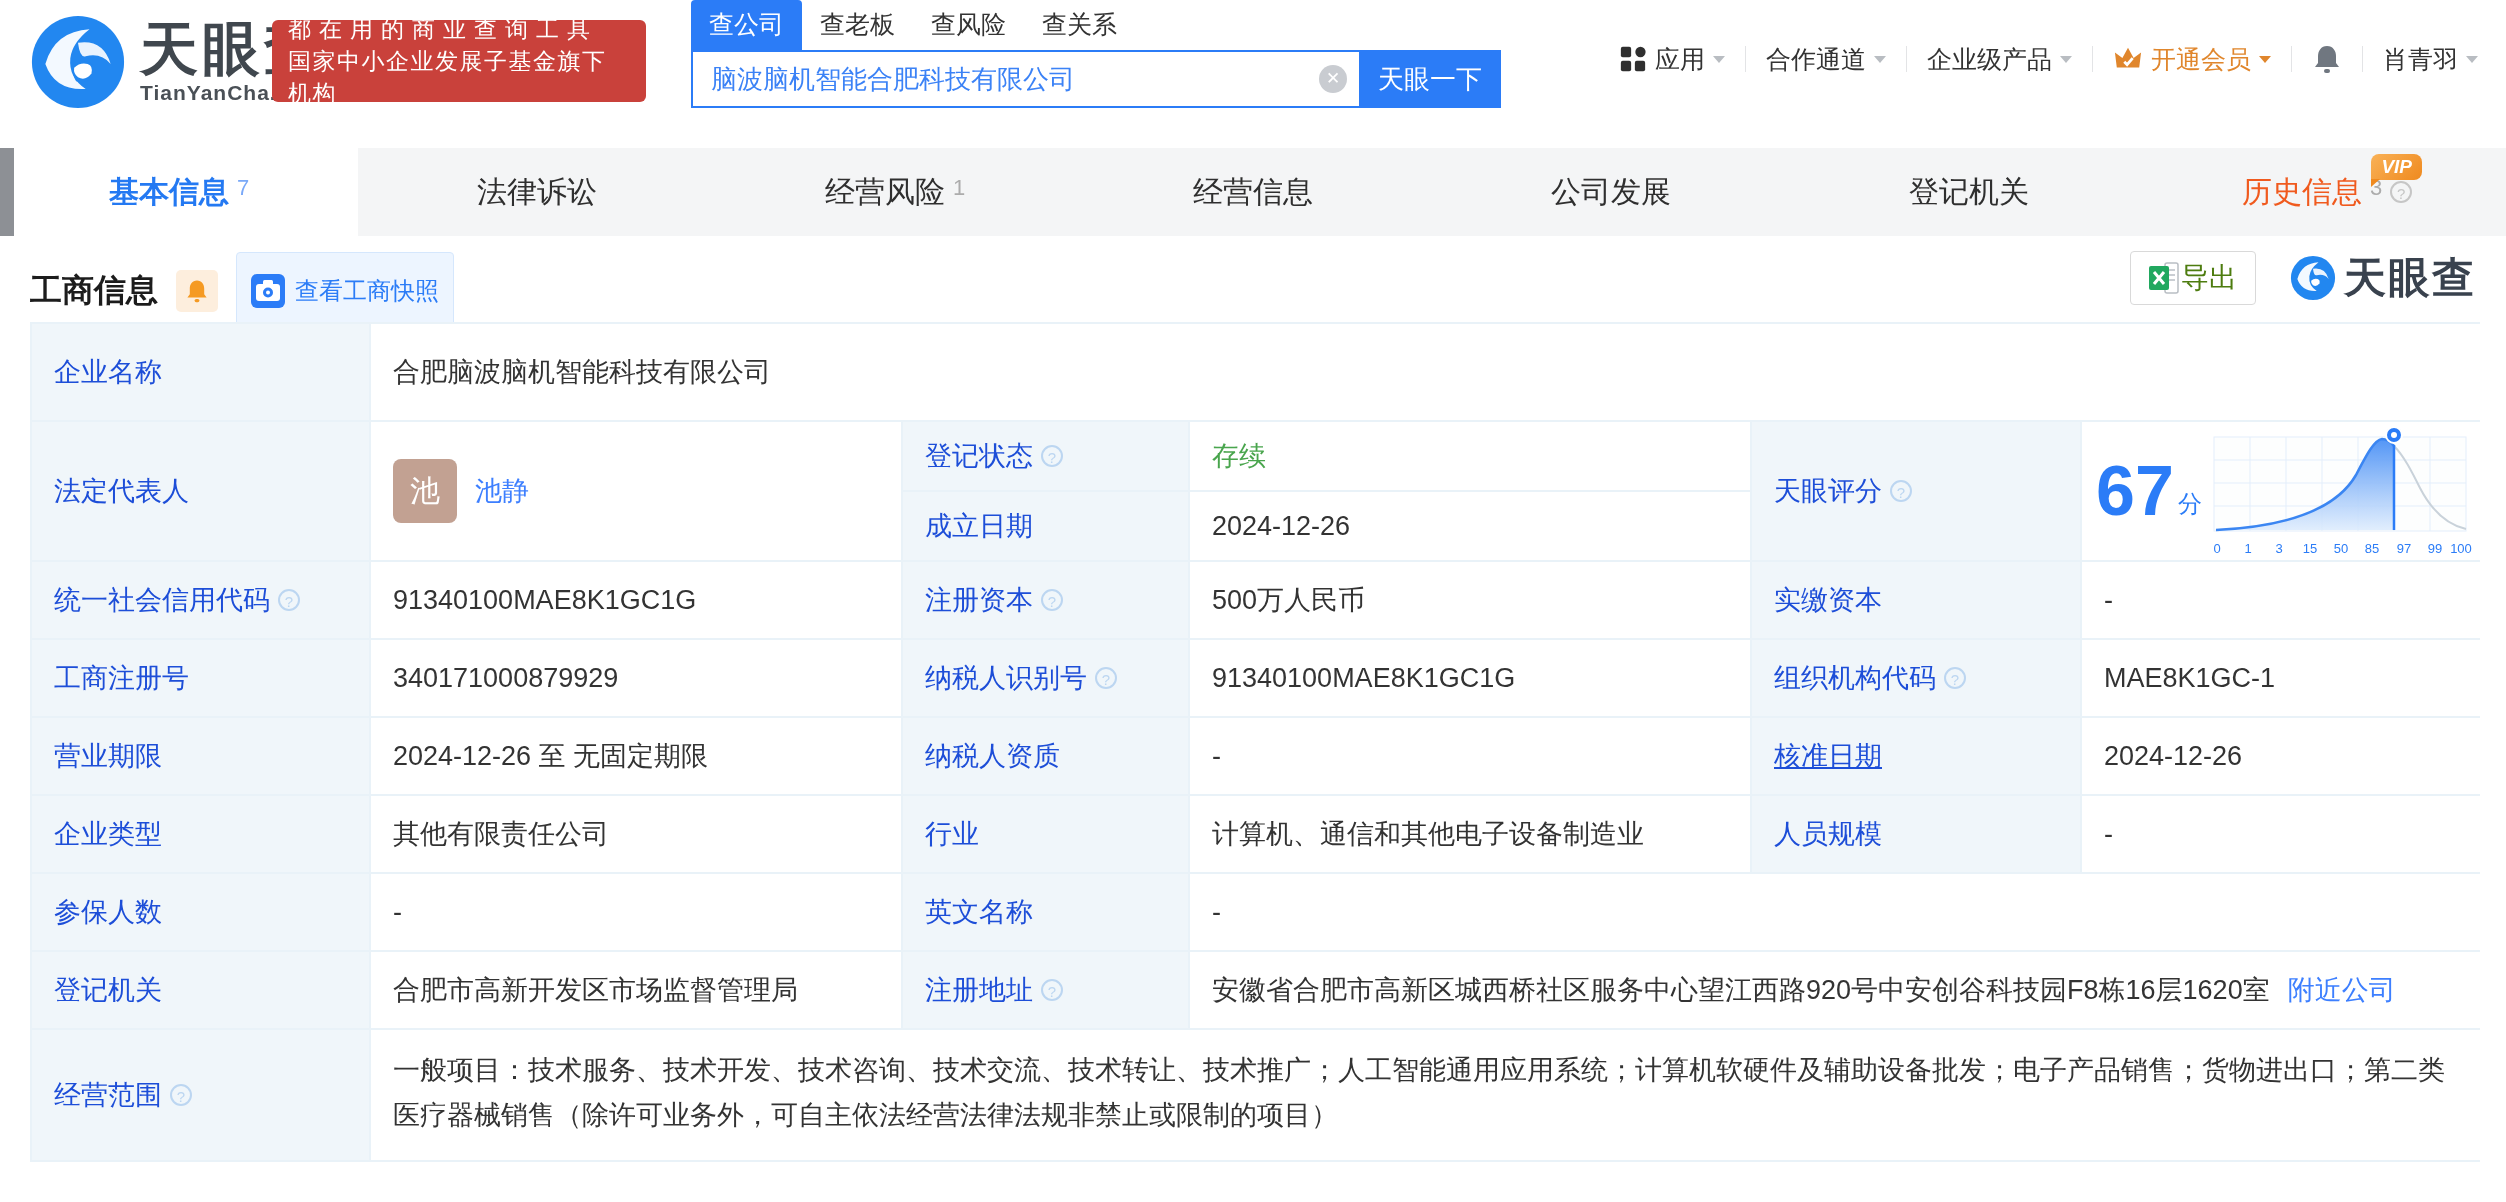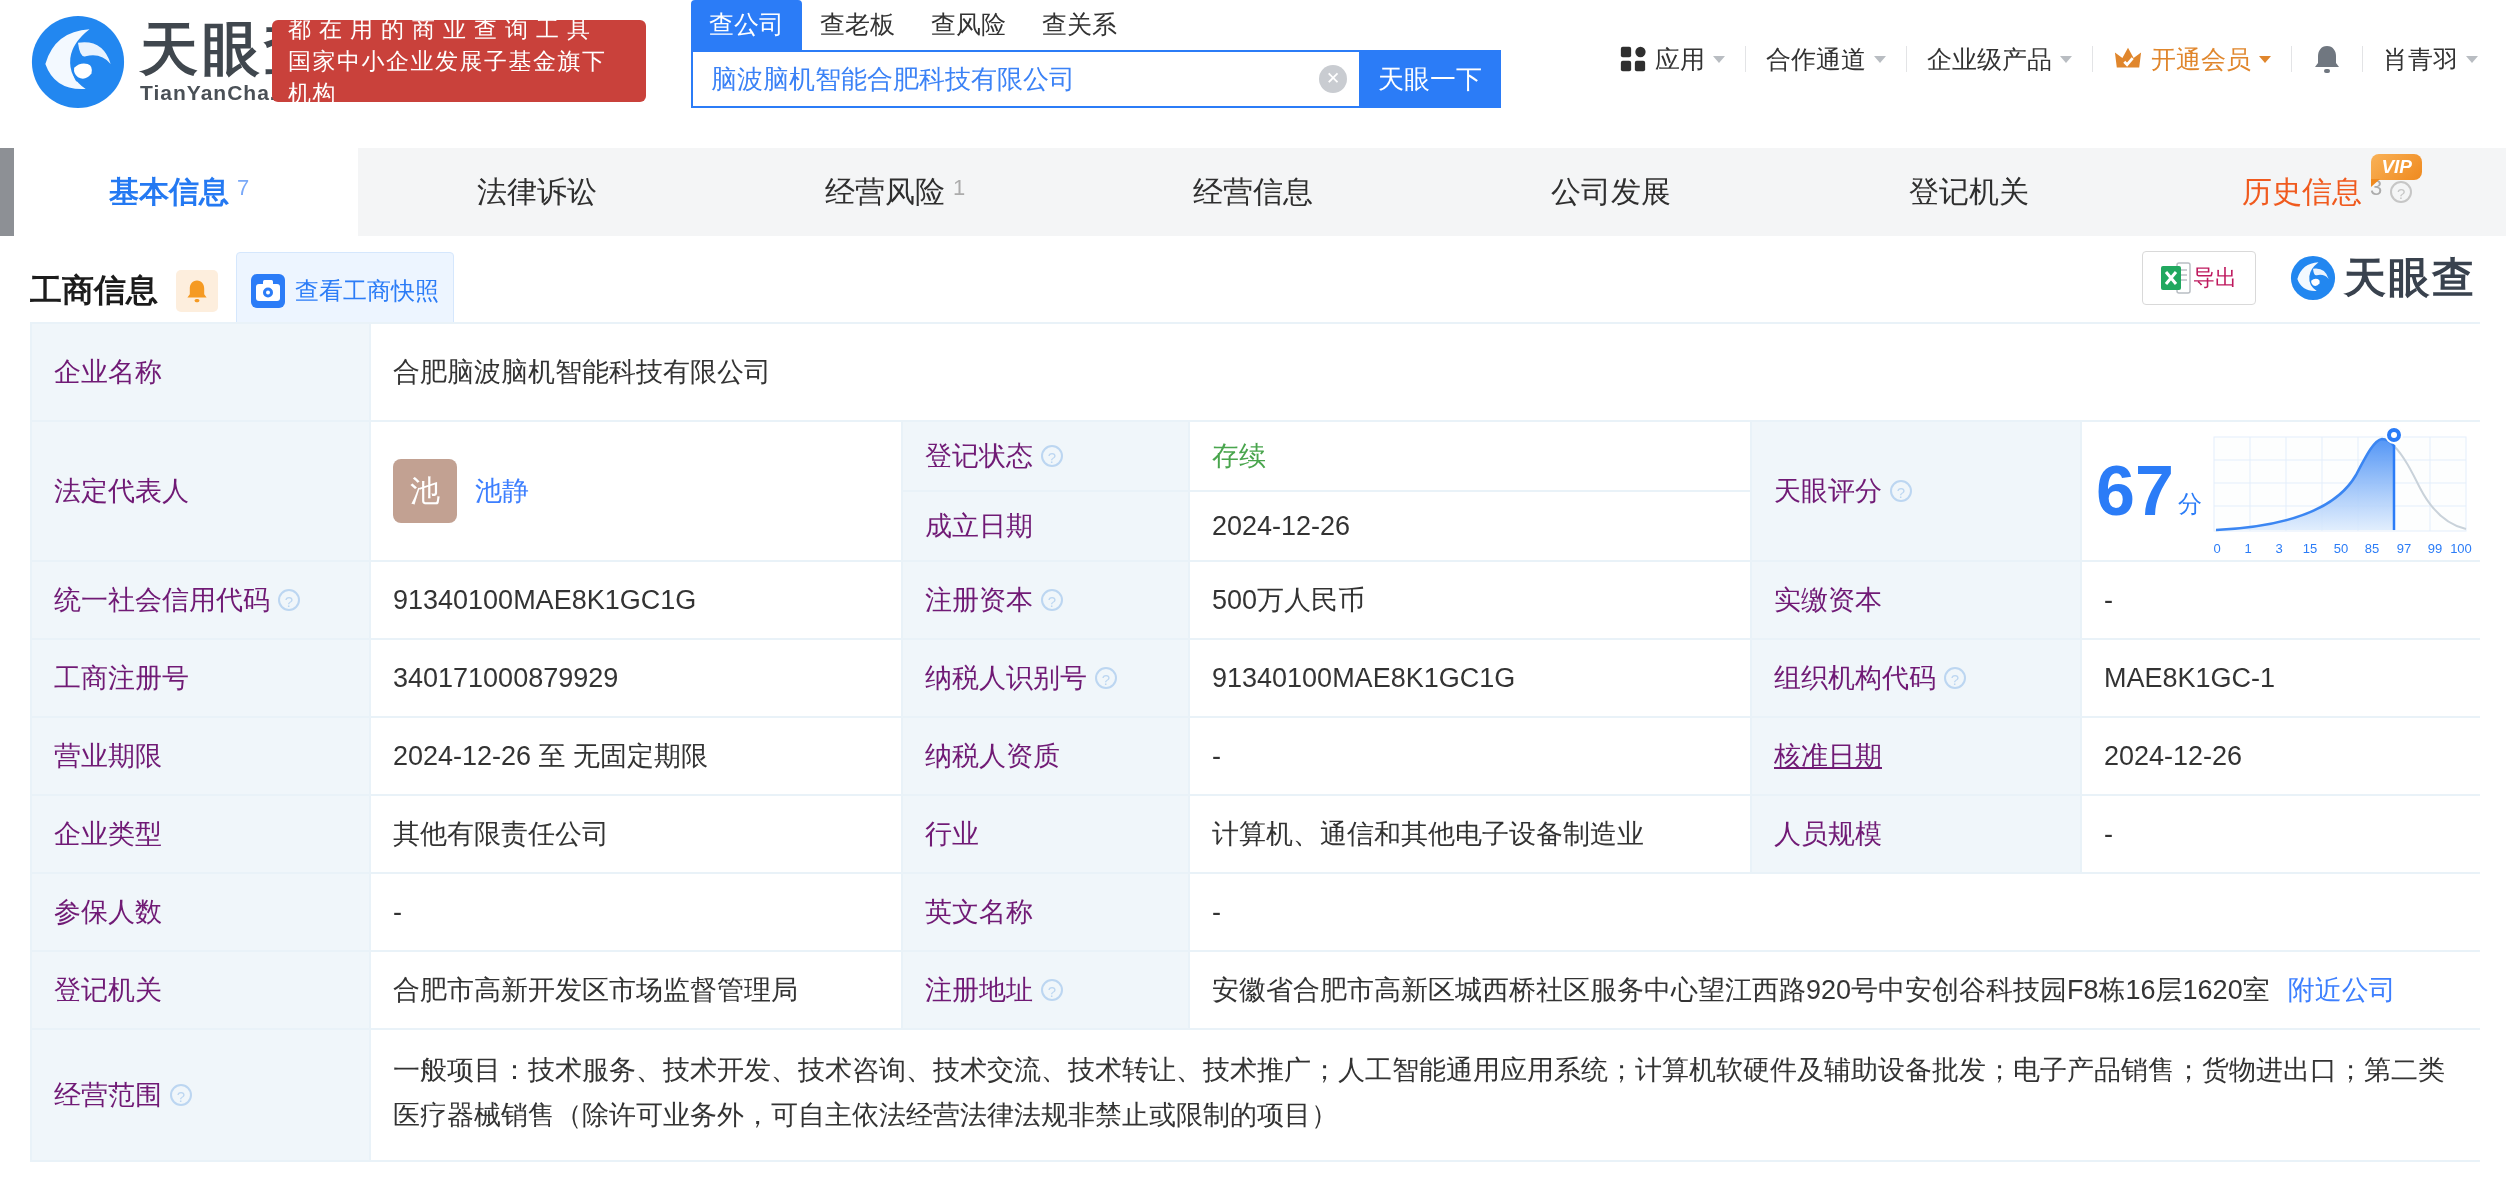--- a/index.html
+++ b/index.html
@@ -64,31 +64,31 @@
   .sec{left:30px;top:252px;display:flex;align-items:center;}
   .sec-title{font-size:32px;font-weight:bold;color:#1c1c1c;}
   .bell-badge{width:42px;height:42px;background:#fdeedd;border-radius:5px;margin-left:18px;
     display:flex;align-items:center;justify-content:center;cursor:pointer;}
   .snap-btn{margin-left:18px;height:44px;background:#edf5ff;border:1px solid #d5e7fd;border-radius:4px;
     display:flex;align-items:center;padding:16px 14px;cursor:pointer;}
   .snap-btn span.txt{font-size:24px;color:#2b7cf7;margin-left:10px;}
   .sec-right{right:30px;top:250px;display:flex;align-items:center;}
   .export-btn{height:52px;border:1px solid #d9d9d9;border-radius:4px;background:#fff;display:flex;
     align-items:center;padding:0 18px;cursor:pointer;}
-  .export-btn .txt{font-size:22px;color:#be185d;margin-left:2px;}
+  .export-btn .txt{font-size:28px;color:#4d7c0f;margin-left:2px;}
   .wm{display:flex;align-items:center;margin-left:34px;}
   .wm .t{font-size:42px;font-weight:bold;color:#39424e;margin-left:8px;letter-spacing:2px;}
 
   
   .biz-table{position:absolute;left:30px;top:322px;width:2446px;display:grid;
     grid-template-columns:337px 530px 285px 560px 328px 406px;
     grid-template-rows:96px 68px 68px 76px 76px 76px 76px 76px 76px 130px;
     gap:2px;background:#e9f2f8;border:2px solid #e9f2f8;box-sizing:content-box;}
   .cell{background:#fff;display:flex;align-items:center;padding:0 22px;font-size:27px;color:#333;}
-  .lbl{background:#f0f6fa;color:#701a75;}
+  .lbl{background:#f0f6fa;color:#1d4ed8;}
   .green{color:#49a54d;}
   .link{color:#3d7fff;cursor:pointer;}
   .avatar{width:64px;height:64px;border-radius:8px;background:#c2a192;color:#fff;font-size:30px;
     display:flex;align-items:center;justify-content:center;margin-right:18px;cursor:pointer;flex:none;}
   .scope{align-items:flex-start;padding-top:18px;line-height:45px;display:block;}
   .score-cell{padding:0 8px 0 14px;}
   .score-num{font-size:70px;font-weight:bold;color:#2b7cf7;line-height:70px;}
   .score-unit{font-size:24px;color:#2b7cf7;margin:26px 6px 0 4px;}
   .nearby{margin-left:18px;}
 </style>

